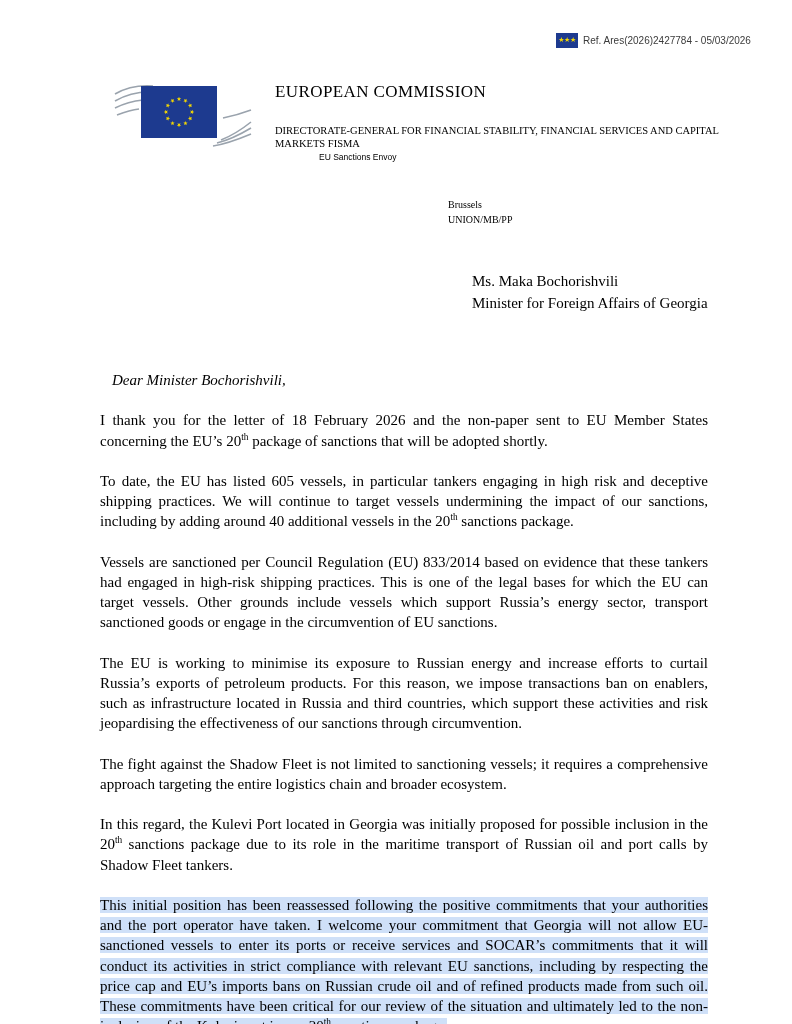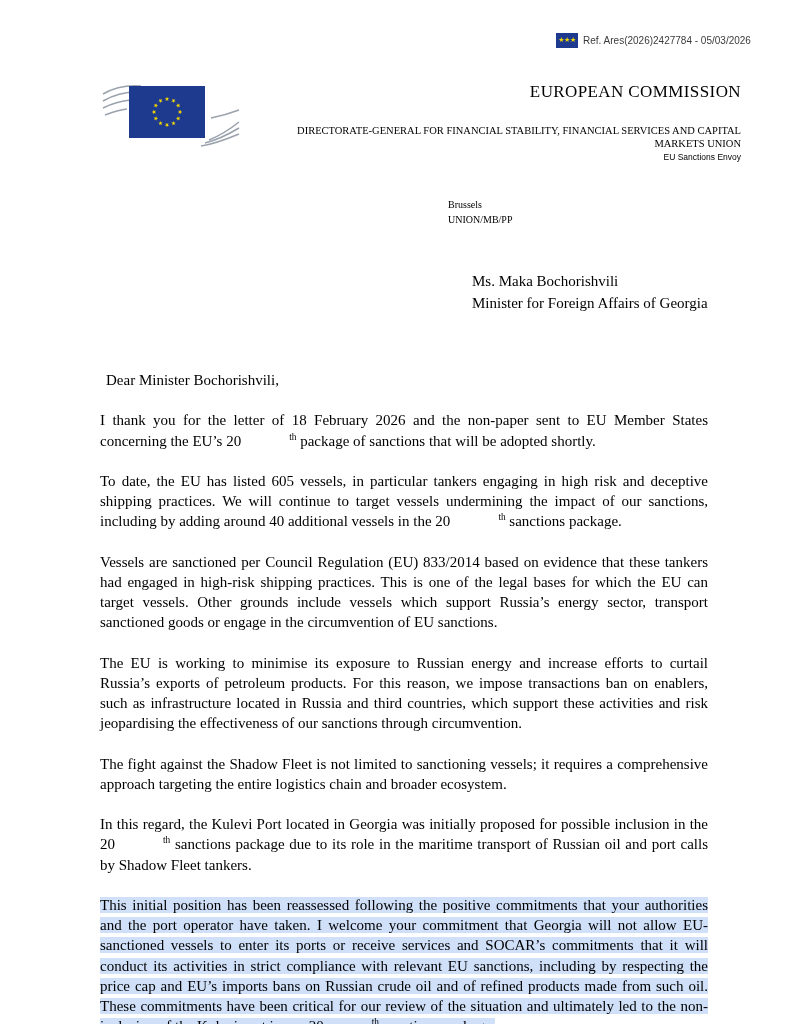--- a/index.html
+++ b/index.html
@@ -54,25 +54,24 @@
     font-family: "Liberation Sans", sans-serif;
     font-size: 10px;
     color: #3b3b3b;
     white-space: nowrap;
   }
 
   
   .header {
     position: absolute;
     top: 78px;
-    left: 101px;
+    left: 113px;
     width: 640px;
     display: flex;
     align-items: flex-start;
-    text-align: right;
   }
   .logo {
     width: 140px;
     height: 72px;
     position: relative;
     flex: 0 0 auto;
   }
   .logo .flagbox {
     position: absolute;
     left: 28px;
@@ -141,39 +140,39 @@
   .body-area {
     position: absolute;
     top: 370px;
     left: 100px;
     width: 608px;
     font-size: 15px;
     line-height: 1.35;
     text-align: justify;
   }
   .salutation {
-    margin: 0 0 20px 6px;
+    margin: 0 0 20px 12px;
     text-align: left;
+    font-style: italic;
   }
   .para {
     margin: 0 0 20px 0;
     text-align: justify;
     text-justify: inter-word;
   }
   .para:last-child { margin-bottom: 0; }
   .highlight {
     background: #cfe0f8;
     box-decoration-break: clone;
     -webkit-box-decoration-break: clone;
   }
   sup {
     font-size: 0.62em;
     vertical-align: super;
     line-height: 0;
-    margin-left: 48px;
   }
 </style>
 </head>
 <body>
 
 <div class="page">
 
   <div class="ares-stamp">
     <div class="ares-flag">
       <div class="stars">★★★</div>
@@ -237,21 +236,21 @@
                     <polygon points="0,-2.2 0.65,-0.7 2.2,-0.7 0.95,0.3 1.4,1.9 0,0.95 -1.4,1.9 -0.95,0.3 -2.2,-0.7 -0.65,-0.7"></polygon>
                   </g>
               </g>
             </g>
           </svg>
         </div>
       </div>
     </div>
     <div class="header-text">
       <div class="commission-title">EUROPEAN COMMISSION</div>
-      <div class="dg-line">DIRECTORATE-GENERAL FOR FINANCIAL STABILITY, FINANCIAL SERVICES AND CAPITAL MARKETS UNION</div>
+      <div class="dg-line">DIRECTORATE-GENERAL FOR FINANCIAL STABILITY, FINANCIAL SERVICES AND CAPITAL MARKETS FISMA</div>
       <div class="envoy-line">EU Sanctions Envoy</div>
     </div>
   </div>
 
   <div class="place-block">
     <div>Brussels</div>
     <div>UNION/MB/PP</div>
   </div>
 
   <div class="recipient-block">

